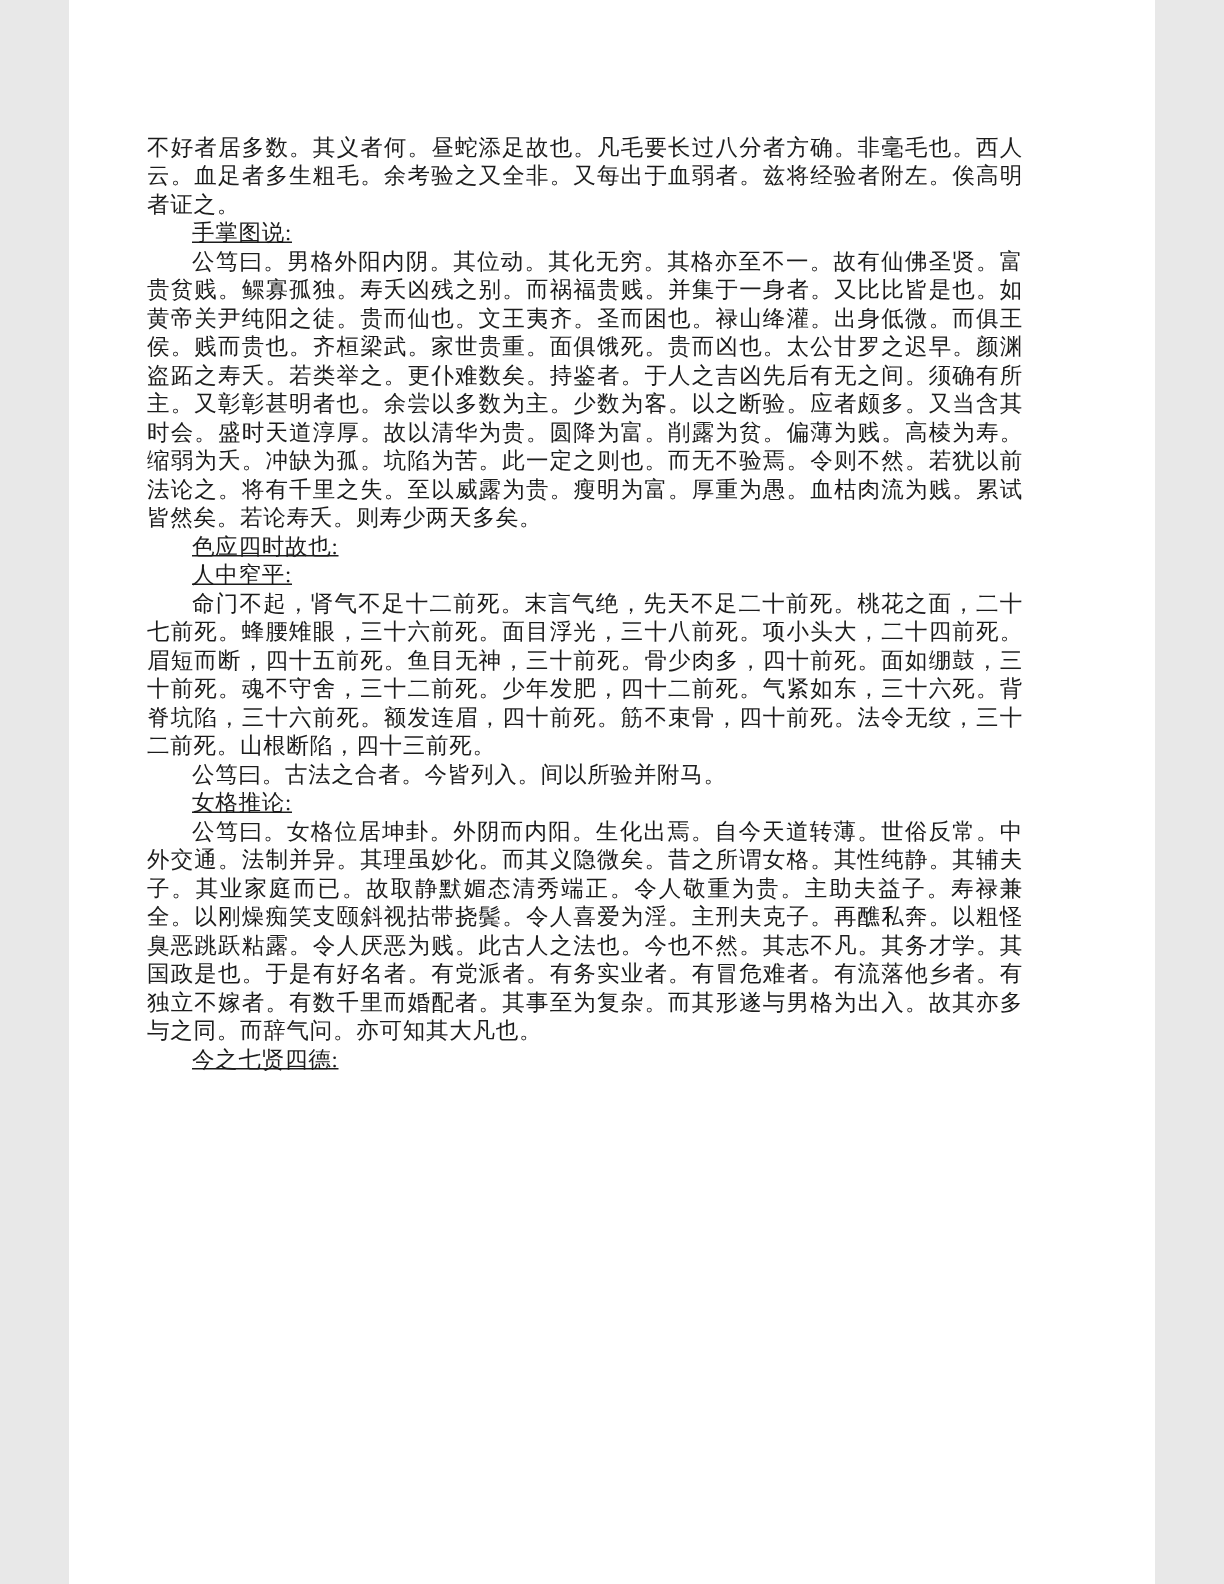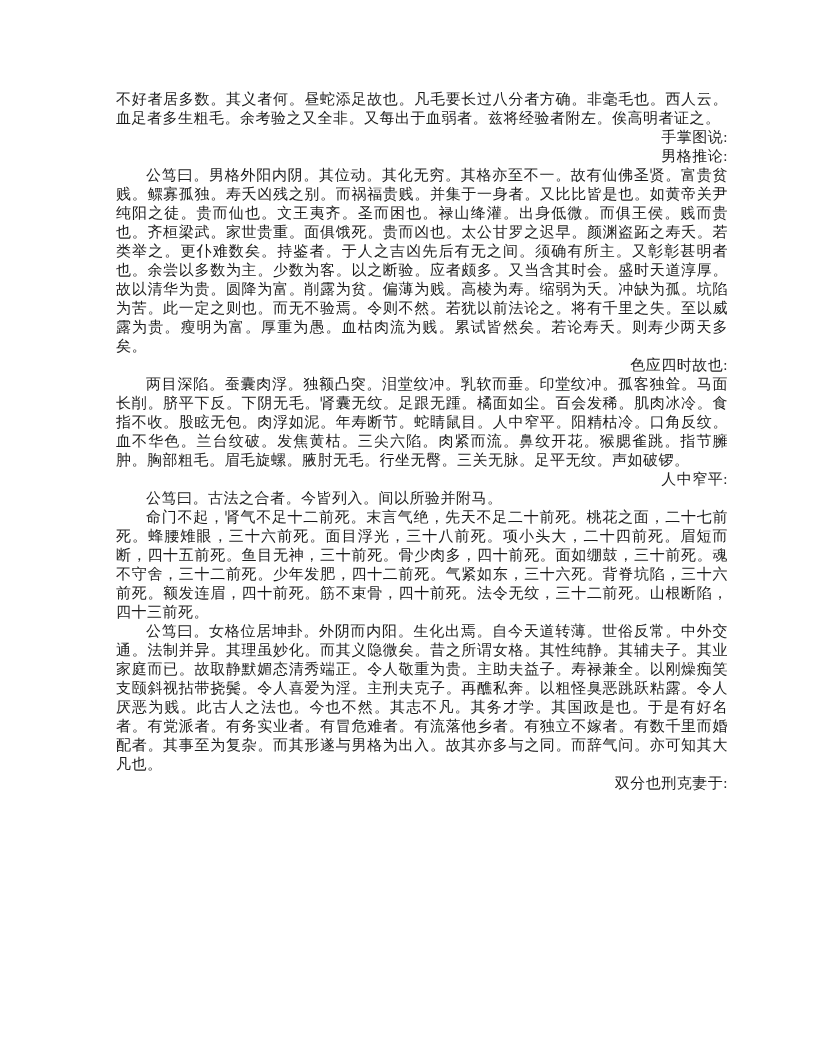--- a/index.html
+++ b/index.html
@@ -2,58 +2,58 @@
 <html><head>
 <meta charset="utf-8">
 <style>
   html, body {
     margin: 0;
     padding: 0;
     background: #e8e8e8;
   }
   .page {
     position: relative;
-    width: 816px;
+    width: 724px;
     height: 1056px;
     margin: 0 auto;
     background: #ffffff;
     box-sizing: border-box;
-    padding: 90px 88px 0 116px;
+    padding: 90px 88px 0 52px;
     overflow: hidden;
   }
   .doc {
     font-family: "Liberation Serif", "DejaVu Serif", serif;
     font-size: 15px;
     line-height: 19px;
     color: #1c1c1c;
     text-align: justify;
     letter-spacing: 0.5px;
   }
   .doc p {
     margin: 0;
     padding: 0;
     text-indent: 2em;
   }
   .doc p.no-indent {
     text-indent: 0;
   }
   .doc p.heading {
-    text-align: right;
+    text-align: left;
+    text-decoration: underline;
   }
 </style>
 </head>
 <body>
 
 <div class="page">
   <div class="doc">
     <p class="no-indent">不好者居多数。其义者何。昼蛇添足故也。凡毛要长过八分者方确。非毫毛也。西人云。血足者多生粗毛。余考验之又全非。又每出于血弱者。兹将经验者附左。俟高明者证之。</p>
     <p class="heading">手掌图说:</p>
-    <p class="heading">男格推论:</p>
     <p>公笃曰。男格外阳内阴。其位动。其化无穷。其格亦至不一。故有仙佛圣贤。富贵贫贱。鳏寡孤独。寿夭凶残之别。而祸福贵贱。并集于一身者。又比比皆是也。如黄帝关尹纯阳之徒。贵而仙也。文王夷齐。圣而困也。禄山绛灌。出身低微。而俱王侯。贱而贵也。齐桓梁武。家世贵重。面俱饿死。贵而凶也。太公甘罗之迟早。颜渊盗跖之寿夭。若类举之。更仆难数矣。持鉴者。于人之吉凶先后有无之间。须确有所主。又彰彰甚明者也。余尝以多数为主。少数为客。以之断验。应者颇多。又当含其时会。盛时天道淳厚。故以清华为贵。圆降为富。削露为贫。偏薄为贱。高棱为寿。缩弱为夭。冲缺为孤。坑陷为苦。此一定之则也。而无不验焉。令则不然。若犹以前法论之。将有千里之失。至以威露为贵。瘦明为富。厚重为愚。血枯肉流为贱。累试皆然矣。若论寿夭。则寿少两天多矣。</p>
     <p class="heading">色应四时故也:</p>
-    <p>两目深陷。蚕囊肉浮。独额凸突。泪堂纹冲。乳软而垂。印堂纹冲。孤客独耸。马面长削。脐平下反。下阴无毛。肾囊无纹。足跟无踵。橘面如尘。百会发稀。肌肉冰冷。食指不收。股眩无包。肉浮如泥。年寿断节。蛇睛鼠目。人中窄平。阳精枯冷。口角反纹。血不华色。兰台纹破。发焦黄枯。三尖六陷。肉紧而流。鼻纹开花。猴腮雀跳。指节臃肿。胸部粗毛。眉毛旋螺。腋肘无毛。行坐无臀。三关无脉。足平无纹。声如破锣。</p>
     <p class="heading">人中窄平:</p>
+    <p>命门不起，肾气不足十二前死。末言气绝，先天不足二十前死。桃花之面，二十七前死。蜂腰雉眼，三十六前死。面目浮光，三十八前死。项小头大，二十四前死。眉短而断，四十五前死。鱼目无神，三十前死。骨少肉多，四十前死。面如绷鼓，三十前死。魂不守舍，三十二前死。少年发肥，四十二前死。气紧如东，三十六死。背脊坑陷，三十六前死。额发连眉，四十前死。筋不束骨，四十前死。法令无纹，三十二前死。山根断陷，四十三前死。</p>
     <p>公笃曰。古法之合者。今皆列入。间以所验并附马。</p>
-    <p>命门不起，肾气不足十二前死。末言气绝，先天不足二十前死。桃花之面，二十七前死。蜂腰雉眼，三十六前死。面目浮光，三十八前死。项小头大，二十四前死。眉短而断，四十五前死。鱼目无神，三十前死。骨少肉多，四十前死。面如绷鼓，三十前死。魂不守舍，三十二前死。少年发肥，四十二前死。气紧如东，三十六死。背脊坑陷，三十六前死。额发连眉，四十前死。筋不束骨，四十前死。法令无纹，三十二前死。山根断陷，四十三前死。</p>
+    <p class="heading">女格推论:</p>
     <p>公笃曰。女格位居坤卦。外阴而内阳。生化出焉。自今天道转薄。世俗反常。中外交通。法制并异。其理虽妙化。而其义隐微矣。昔之所谓女格。其性纯静。其辅夫子。其业家庭而已。故取静默媚态清秀端正。令人敬重为贵。主助夫益子。寿禄兼全。以刚燥痴笑支颐斜视拈带挠鬓。令人喜爱为淫。主刑夫克子。再醮私奔。以粗怪臭恶跳跃粘露。令人厌恶为贱。此古人之法也。今也不然。其志不凡。其务才学。其国政是也。于是有好名者。有党派者。有务实业者。有冒危难者。有流落他乡者。有独立不嫁者。有数千里而婚配者。其事至为复杂。而其形遂与男格为出入。故其亦多与之同。而辞气问。亦可知其大凡也。</p>
-    <p class="heading">双分也刑克妻于:</p>
+    <p class="heading">今之七贤四德:</p>
   </div>
 </div>
 
 </body></html>

